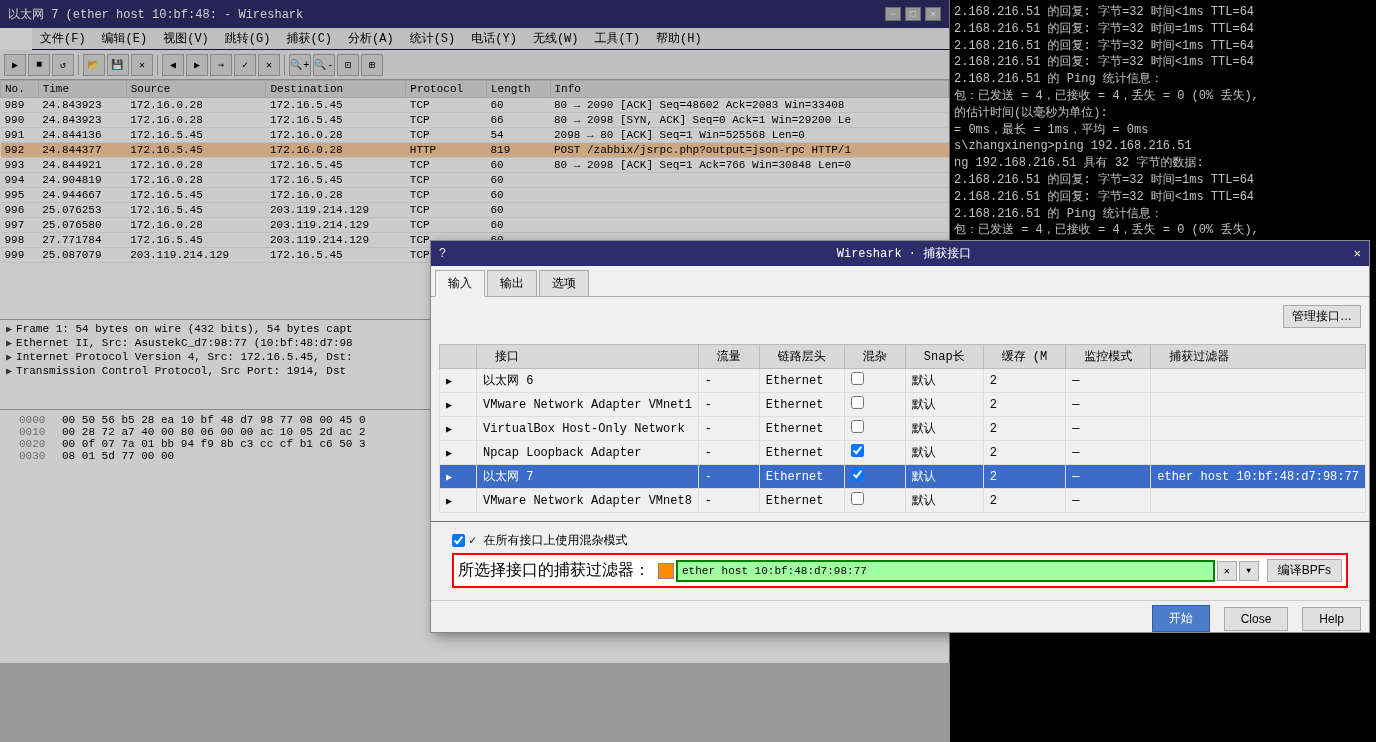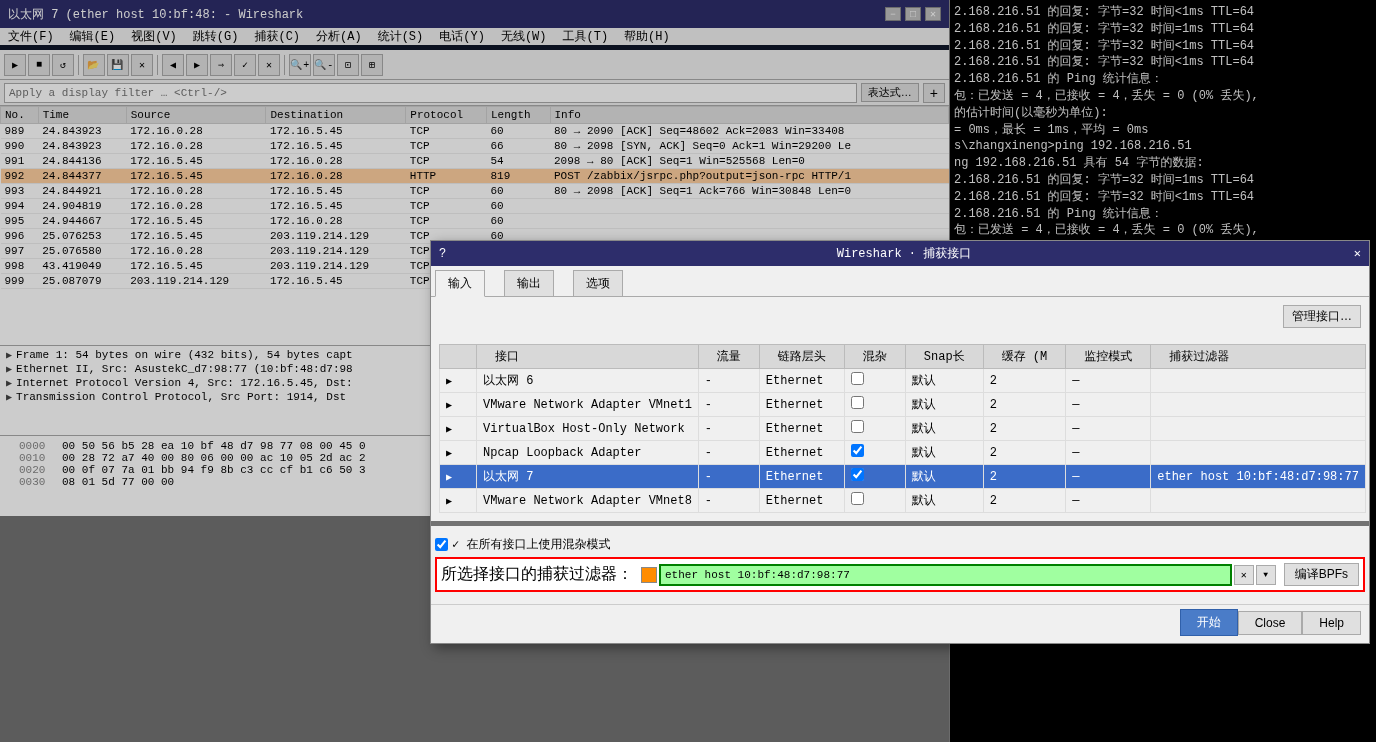--- a/index.html
+++ b/index.html
@@ -10,22 +10,22 @@
       width: 1376px;
       height: 742px;
       display: flex;
       position: relative;
       background: #c0c0c0;
     }
 
     
     .wireshark-panel {
       width: 950px;
-      height: 742px;
-      background: #737373;
+      height: 663px;
+      background: #ffffff;
       display: flex;
       flex-direction: column;
       border-right: 1px solid #888;
       position: relative;
     }
 
     
     .title-bar {
       background: #2d2d6b;
       color: white;
@@ -51,22 +51,23 @@
       justify-content: center;
       cursor: pointer;
     }
 
     
     .menu-bar {
       background: #f0f0f0;
       height: 22px;
       display: flex;
       align-items: center;
-      border-bottom: 5px solid #0f172a;
-      font-size: 12px;
+      border-bottom: 1px solid #0f172a;
+      font-size: 12px;
+      margin-left: 32px;
     }
     .menu-item {
       padding: 2px 8px;
       cursor: pointer;
       white-space: nowrap;
     }
 
     
     .toolbar {
       background: #f0f0f0;
@@ -236,21 +237,21 @@
       padding: 4px 8px;
       display: flex;
       align-items: center;
       justify-content: space-between;
       font-size: 12px;
     }
     .dialog-tabs {
       display: flex;
       border-bottom: 1px solid #aaa;
       padding: 4px 4px 0;
-      gap: 19px;
+      gap: 2px;
       align-items: flex-end;
     }
     .dialog-tab {
       padding: 4px 12px;
       background: #e0e0e0;
       border: 1px solid #aaa;
       border-bottom: none;
       cursor: pointer;
       font-size: 12px;
     }
@@ -283,22 +284,22 @@
       white-space: nowrap;
     }
     .iface-row.selected { background: #3b6cc8; color: white; }
     .iface-row.selected td { color: white; }
 
     
     .cb { width: 13px; height: 13px; }
 
     
     .dialog-footer {
-      padding: 6px 4px;
-      border-top: 5px solid #737373;
+      padding: 6px 21px;
+      border-top: 1px solid #737373;
     }
     .footer-row {
       display: flex;
       align-items: center;
       gap: 8px;
       margin-bottom: 6px;
     }
     .footer-label {
       white-space: nowrap;
       font-size: 16px;
@@ -351,22 +352,22 @@
     .promiscuous-row {
       display: flex;
       align-items: center;
       gap: 4px;
       padding: 4px 0;
     }
     .dialog-action-row {
       display: flex;
       align-items: center;
       justify-content: flex-end;
-      gap: 0;
-      padding: 4px 8px 7px;
+      gap: 14px;
+      padding: 4px 8px 0;
       border-top: 1px solid #ccc;
     }
     .action-btn {
       padding: 4px 16px;
       background: #e0e0e0;
       border: 1px solid #aaa;
       cursor: pointer;
       font-size: 12px;
     }
     .action-btn.primary {
@@ -423,25 +424,20 @@
       <div class="toolbar-btn">⇒</div>
       <div class="toolbar-btn">✓</div>
       <div class="toolbar-btn">✕</div>
       <div class="toolbar-sep"></div>
       <div class="toolbar-btn">🔍+</div>
       <div class="toolbar-btn">🔍-</div>
       <div class="toolbar-btn">⊡</div>
       <div class="toolbar-btn">⊞</div>
     </div>
 
-    <div class="filter-bar">
-      <input class="filter-input" type="text" placeholder="Apply a display filter … &lt;Ctrl-/&gt;" style="">
-      <button class="filter-btn">表达式…</button>
-      <button class="filter-plus">+</button>
-    </div>
 
     <div class="packet-list">
       <table class="packet-table">
         <thead>
           <tr>
             <th>No.</th>
             <th>Time</th>
             <th>Source</th>
             <th>Destination</th>
             <th>Protocol</th>
@@ -526,21 +522,21 @@
               <td>997</td>
               <td>25.076580</td>
               <td>172.16.0.28</td>
               <td>203.119.214.129</td>
               <td>TCP</td>
               <td>60</td>
               <td></td>
             </tr>
             <tr class="packet-row tcp">
               <td>998</td>
-              <td>43.419049</td>
+              <td>27.771784</td>
               <td>172.16.5.45</td>
               <td>203.119.214.129</td>
               <td>TCP</td>
               <td>60</td>
               <td></td>
             </tr>
             <tr class="packet-row tcp">
               <td>999</td>
               <td>25.087079</td>
               <td>203.119.214.129</td>
@@ -600,21 +596,21 @@
       <div class="terminal-line">2.168.216.51 的回复: 字节=32 时间&lt;1ms TTL=64</div>
       <div class="terminal-line">2.168.216.51 的回复: 字节=32 时间&lt;1ms TTL=64</div>
       <div class="terminal-line"></div>
       <div class="terminal-line">2.168.216.51 的 Ping 统计信息：</div>
       <div class="terminal-line">包：已发送 = 4，已接收 = 4，丢失 = 0 (0% 丢失),</div>
       <div class="terminal-line">的估计时间(以毫秒为单位):</div>
       <div class="terminal-line">= 0ms，最长 = 1ms，平均 = 0ms</div>
       <div class="terminal-line"></div>
       <div class="terminal-line">s\zhangxineng&gt;ping 192.168.216.51</div>
       <div class="terminal-line"></div>
-      <div class="terminal-line">ng 192.168.216.51 具有 54 字节的数据:</div>
+      <div class="terminal-line">ng 192.168.216.51 具有 32 字节的数据:</div>
       <div class="terminal-line">2.168.216.51 的回复: 字节=32 时间=1ms TTL=64</div>
       <div class="terminal-line">2.168.216.51 的回复: 字节=32 时间&lt;1ms TTL=64</div>
       <div class="terminal-line"></div>
       <div class="terminal-line"></div>
       <div class="terminal-line"></div>
       <div class="terminal-line">2.168.216.51 的 Ping 统计信息：</div>
       <div class="terminal-line">包：已发送 = 4，已接收 = 4，丢失 = 0 (0% 丢失),</div>
     </div>
 
   <div class="capture-dialog">

